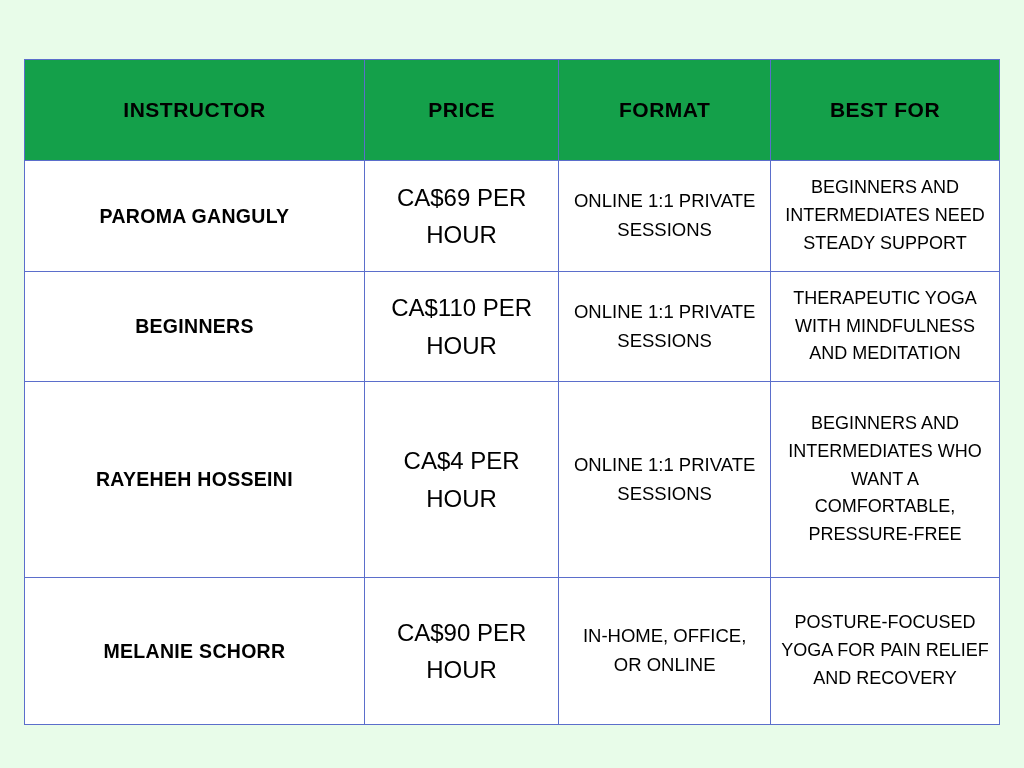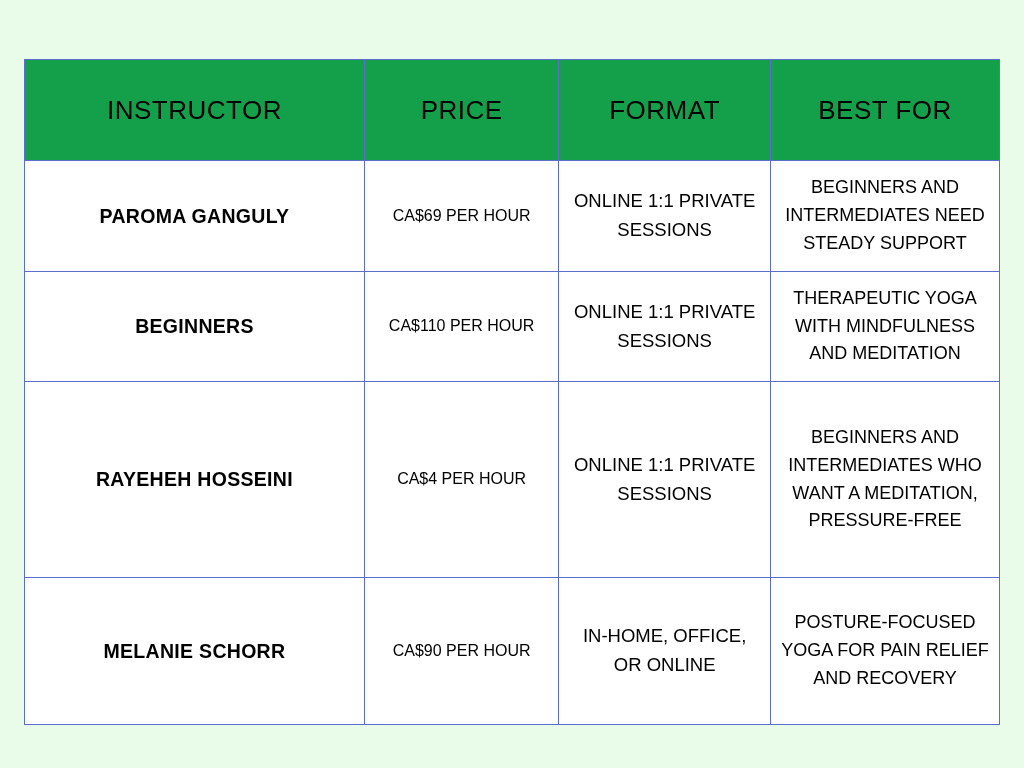--- a/index.html
+++ b/index.html
@@ -36,43 +36,43 @@
     border: 1px solid #5b6ecb;
     vertical-align: middle;
     text-align: center;
     padding: 8px 10px;
     box-sizing: border-box;
   }
   thead th {
     background: #14a04a;
     border: 1px solid #14a04a;
     color: #000000;
-    font-size: 26px;
-    font-weight: normal;
+    font-size: 21px;
+    font-weight: bold;
     letter-spacing: 0.5px;
     height: 101px;
     padding: 0 6px;
   }
   thead th.col-instructor { width: 334px; }
   thead th.col-price      { width: 191px; }
   thead th.col-format     { width: 208px; }
   thead th.col-bestfor    { width: 225px; margin-top: 17px; }
 
   tbody td {
     font-size: 18.5px;
     color: #000000;
     line-height: 1.55;
   }
   td.instructor {
     font-weight: bold;
     font-size: 19.5px;
     letter-spacing: 0.3px;
     margin-top: 29px;
   }
-  td.price { font-size: 16px; }
+  td.price { font-size: 24px; }
   td.format { font-size: 18.5px; }
   td.bestfor { font-size: 18px; }
 
   tbody tr.r1 td { height: 111px; }
   tbody tr.r2 td { height: 110px; }
   tbody tr.r3 td { height: 196px; }
   tbody tr.r4 td { height: 147px; }
 </style>
 </head>
 <body>
@@ -98,21 +98,21 @@
         <tr class="r2">
           <td class="instructor">BEGINNERS</td>
           <td class="price">CA$110 PER HOUR</td>
           <td class="format">ONLINE 1:1 PRIVATE SESSIONS</td>
           <td class="bestfor">THERAPEUTIC YOGA WITH MINDFULNESS AND MEDITATION</td>
         </tr>
         <tr class="r3">
           <td class="instructor">RAYEHEH HOSSEINI</td>
           <td class="price">CA$4 PER HOUR</td>
           <td class="format">ONLINE 1:1 PRIVATE SESSIONS</td>
-          <td class="bestfor">BEGINNERS AND INTERMEDIATES WHO WANT A MEDITATION, PRESSURE-FREE</td>
+          <td class="bestfor">BEGINNERS AND INTERMEDIATES WHO WANT A COMFORTABLE, PRESSURE-FREE</td>
         </tr>
         <tr class="r4">
           <td class="instructor">MELANIE SCHORR</td>
           <td class="price">CA$90 PER HOUR</td>
           <td class="format">IN-HOME, OFFICE, OR ONLINE</td>
           <td class="bestfor">POSTURE-FOCUSED YOGA FOR PAIN RELIEF AND RECOVERY</td>
         </tr>
       </tbody>
     </table>
   </div>

